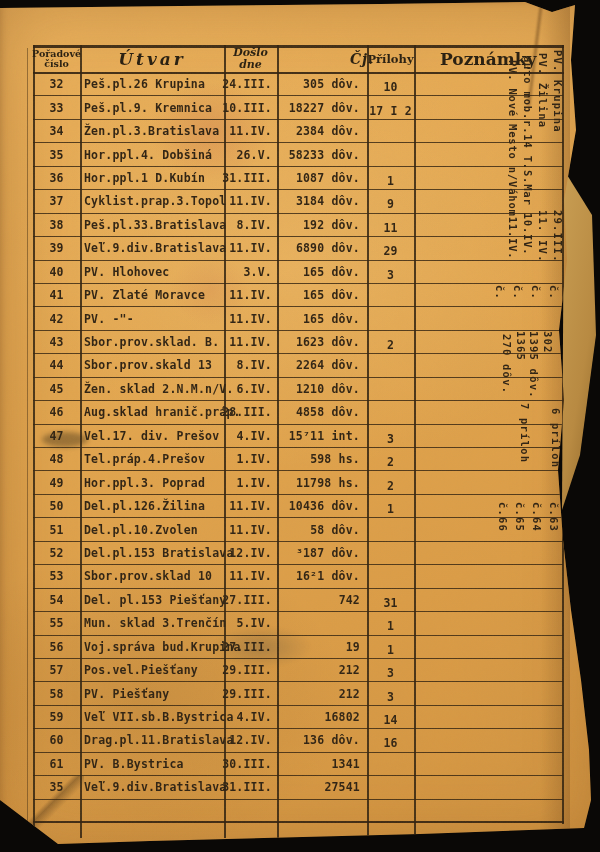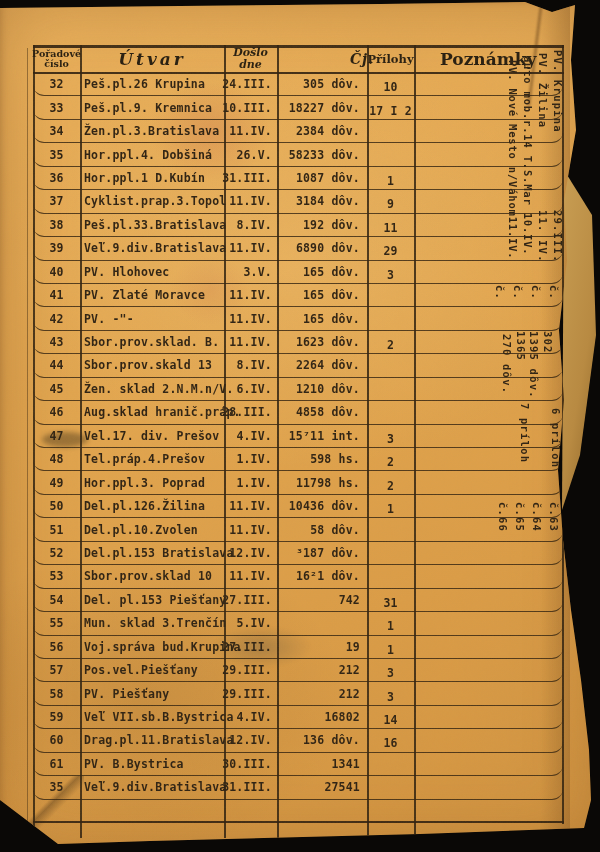--- a/index.html
+++ b/index.html
@@ -61,21 +61,21 @@
   .h2{left:80px;width:144px;font-size:17px;font-style:italic;letter-spacing:3px;}
   .h3{left:224px;width:53px;font-size:11px;font-style:italic;}
   .h4{left:277px;width:90px;font-size:14px;font-style:italic;letter-spacing:1px;padding-left:40px;}
   .h5{left:367px;width:47px;font-size:11.5px;}
   .h6{left:414px;width:148px;font-size:17px;justify-content:flex-start;padding-left:26px;box-sizing:border-box;}
 
   
   .rows{position:absolute;left:33px;top:73px;width:530px;}
   .row{display:grid;grid-template-columns:47px 144px 53px 90px 47px 1fr;height:23.45px;
        border-bottom:1.6px solid rgba(48,32,14,.82);box-sizing:border-box;
-       color:#2b1f11;font-size:11.5px;font-weight:700;letter-spacing:.2px;border-radius:11px;}
+       color:#2b1f11;font-size:11.5px;font-weight:700;letter-spacing:.2px;}
   .c{display:flex;align-items:center;overflow:visible;white-space:nowrap;}
   .c.num{justify-content:center;}
   .c.u{padding-left:4px;}
   .c.d{justify-content:flex-end;padding-right:5px;}
   .c.cj{justify-content:flex-end;padding-right:7px;}
   .c.p{justify-content:center;margin-top:6px;}
 
   
   .remarks{position:absolute;left:0;top:0;width:600px;height:852px;pointer-events:none;}
   .remark{position:absolute;transform:rotate(90deg);transform-origin:0 0;white-space:nowrap;

